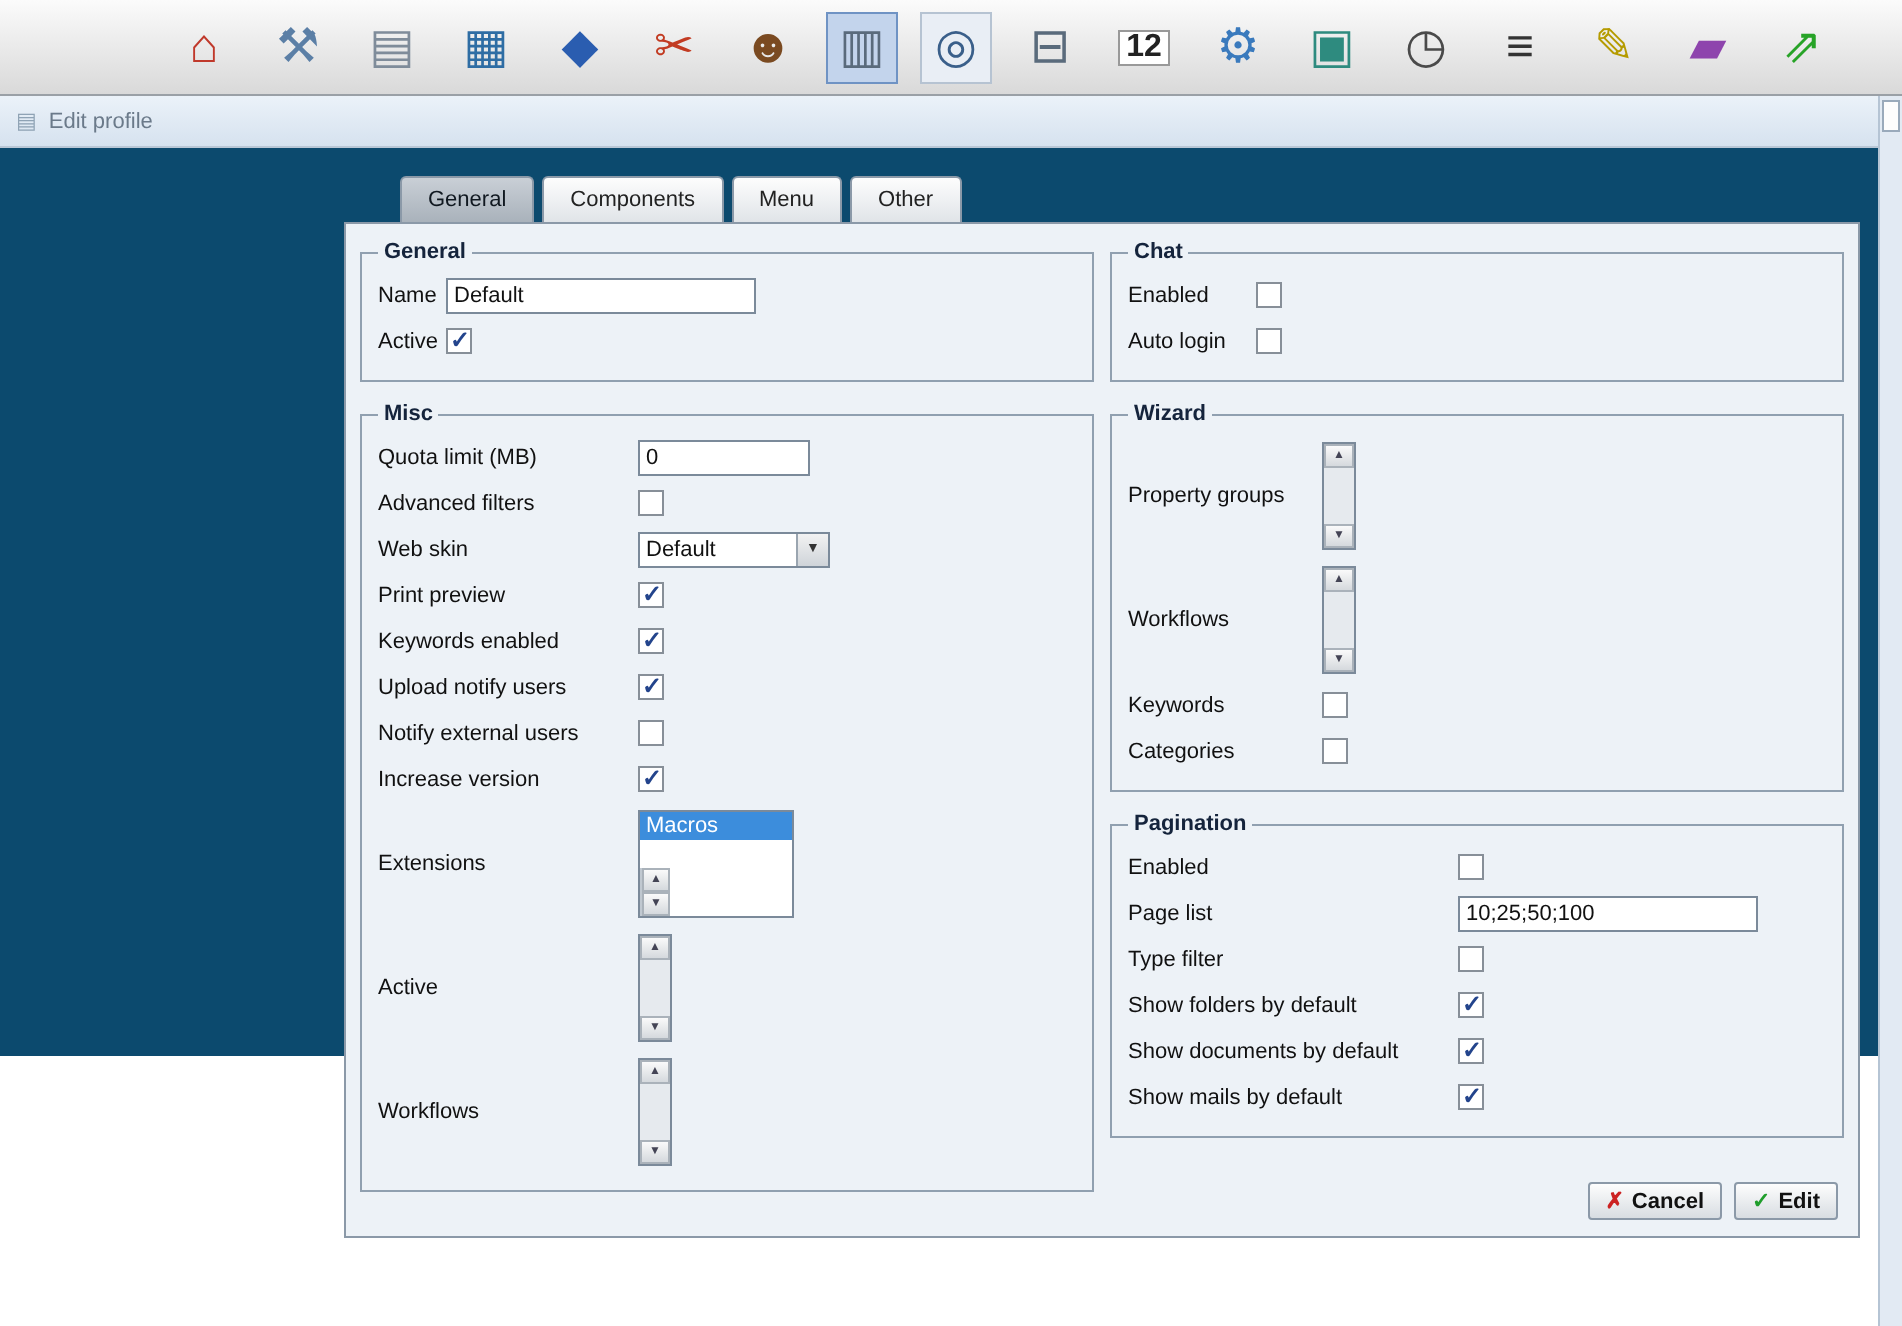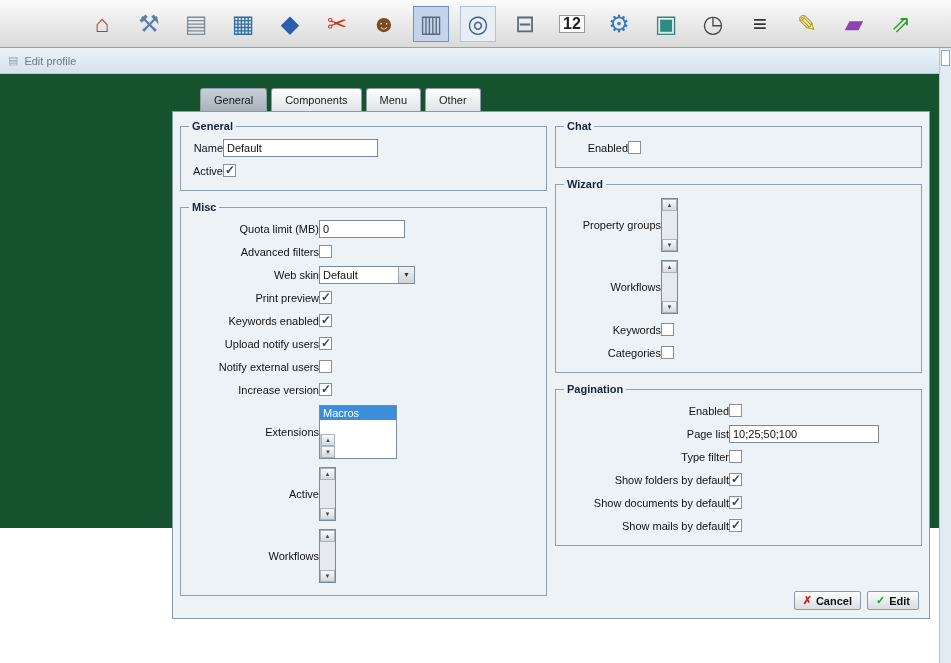--- a/index.html
+++ b/index.html
@@ -27,39 +27,39 @@
     padding:2px 3px; line-height:12px;
   }
   
   .breadcrumb-bar {
     height:26px; background:linear-gradient(#ebf2f9,#d6e2ef);
     border-bottom:1px solid #b9c7d6; display:flex; align-items:center;
     padding-left:8px; gap:6px; color:#6b7a8a;
   }
   .bc-icon { color:#8fa3b5; font-size:11px; }
   
-  .content { position:relative; height:454px; background:#14532d; }
+  .content { position:relative; height:454px; background:#0c4a6e; }
   .dialog { position:absolute; left:172px; top:14px; width:758px; }
   .tabs { display:flex; gap:4px; margin-left:28px; }
   .tab {
     padding:5px 13px; border:1px solid #8b99a8; border-bottom:none;
     background:linear-gradient(#fdfdfd,#e0e4e8); border-radius:3px 3px 0 0;
     cursor:pointer; color:#222;
   }
   .tab.active { background:linear-gradient(#c9cfd6,#a9b2bb); color:#101820; }
   .panel {
     border:1px solid #8b99a8; background:#edf2f7; min-height:508px;
     position:relative; padding:8px 7px; display:flex; gap:8px; align-items:flex-start;
   }
   .col { display:flex; flex-direction:column; width:50%; }
   fieldset { border:1px solid #90a0b0; margin:0 0 10px 0; padding:4px 8px 8px; min-width:0; }
   legend { font-weight:bold; color:#15243c; padding:0 3px; font-size:11px; }
   .row { display:flex; align-items:center; min-height:23px; }
   .row.tall { min-height:62px; }
-  .lbl { color:#111; flex-shrink:0;text-align:right; }
+  .lbl { color:#111; flex-shrink:0; }
   .w-gen { width:34px; } .w-misc { width:130px; } .w-chat { width:64px; }
   .w-wiz { width:97px; } .w-pag { width:165px; }
   .txt {
     height:18px; border:1px solid #7b8a9a; background:#fff;
     font:11px "Liberation Sans", sans-serif; padding:1px 3px; color:#111;
   }
   .cb {
     width:13px; height:13px; background:#fff; border:1px solid #878f98;
     display:inline-block; position:relative; cursor:pointer; flex-shrink:0;
   }
@@ -274,20 +274,24 @@
         </div>
 
         <div class="col">
 
           <fieldset>
             <legend>Chat</legend>
             <div class="row">
               <span class="lbl w-chat">Enabled</span>
               <span class="cb"></span>
             </div>
+            <div class="row">
+              <span class="lbl w-chat">Auto login</span>
+              <span class="cb"></span>
+            </div>
           </fieldset>
 
           <fieldset>
             <legend>Wizard</legend>
             <div class="row tall">
               <span class="lbl w-wiz">Property groups</span>
               <div class="listbox narrow">
                 <div class="vscroll">
                   <span class="sb">▲</span>
                   <span class="track"></span>

